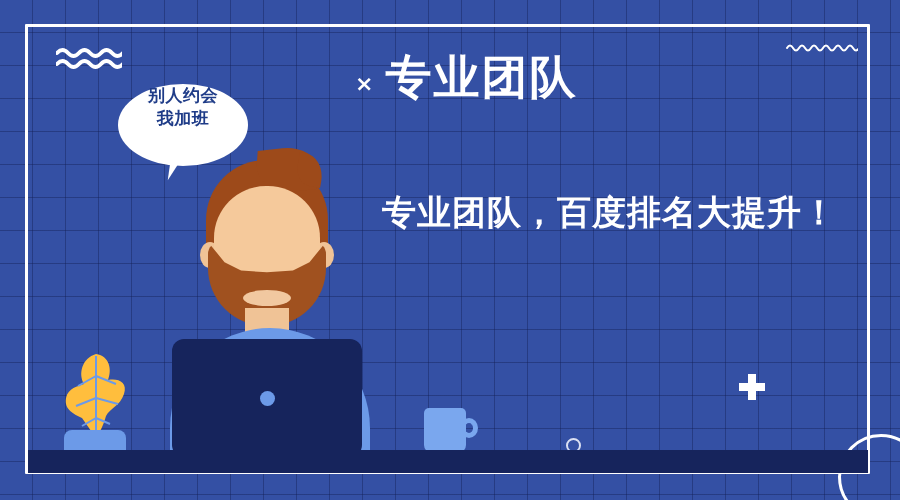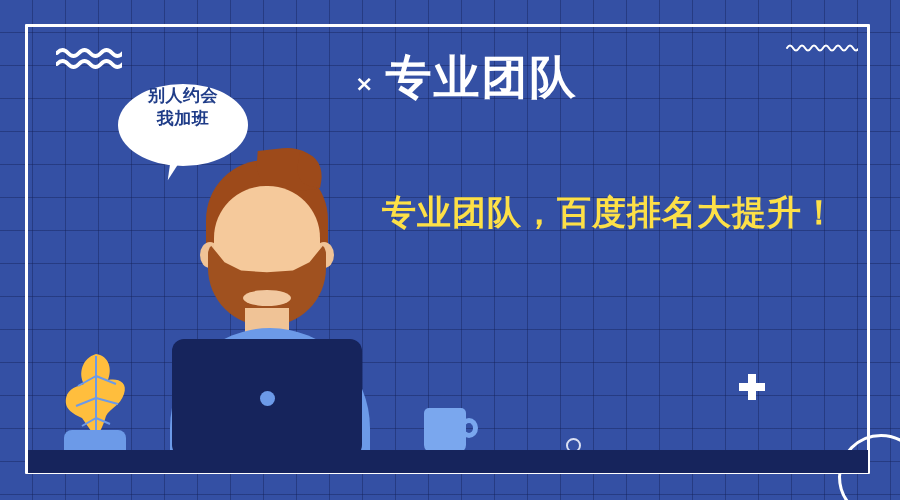--- a/index.html
+++ b/index.html
@@ -112,21 +112,21 @@
     font-size: 46px;
     font-weight: 700;
     letter-spacing: 2px;
     line-height: 1.1;
     white-space: nowrap;
   }
   #taglines {
     position: absolute;
     left: 382px;
     top: 178px;
-    color: #fde047;
+    color: #ffffff;
     font-size: 34px;
     font-weight: 700;
     letter-spacing: 1px;
     line-height: 68px;
     white-space: nowrap;
   }
   #taglines .tagline { display: block; }
 
   
   #speech-bubble {

